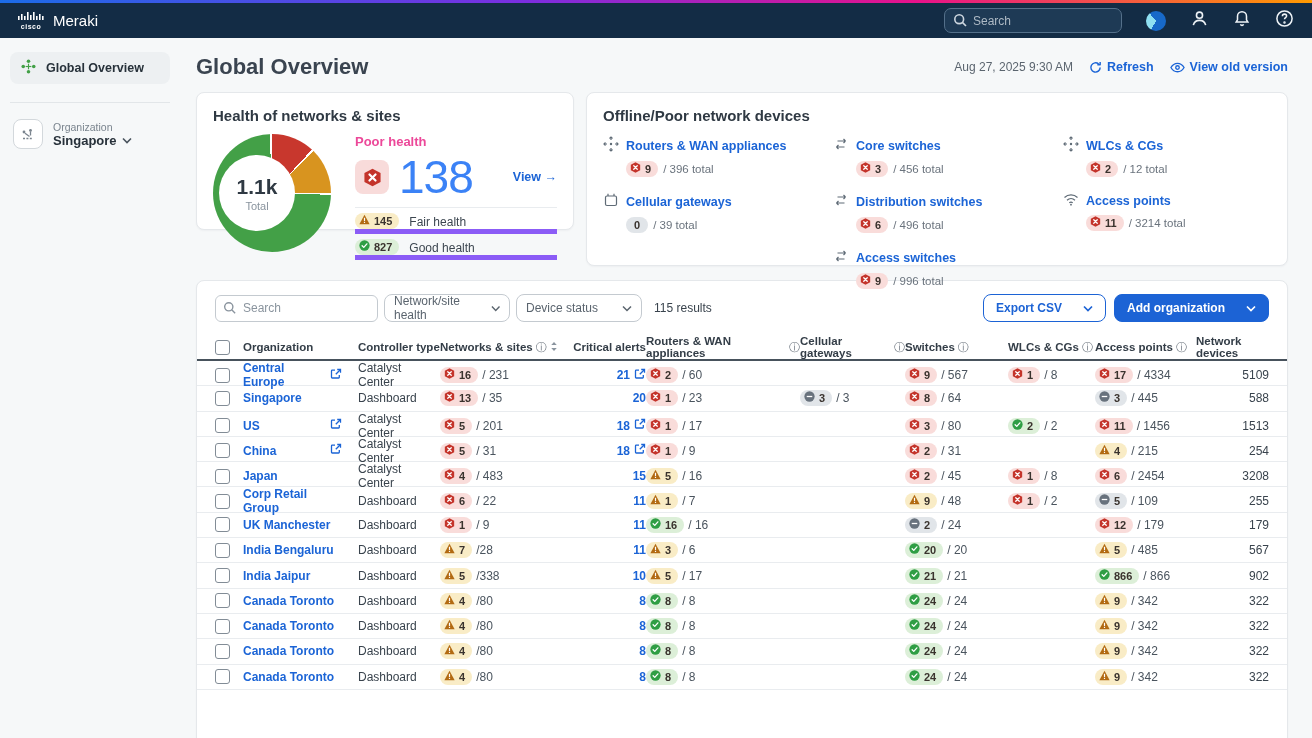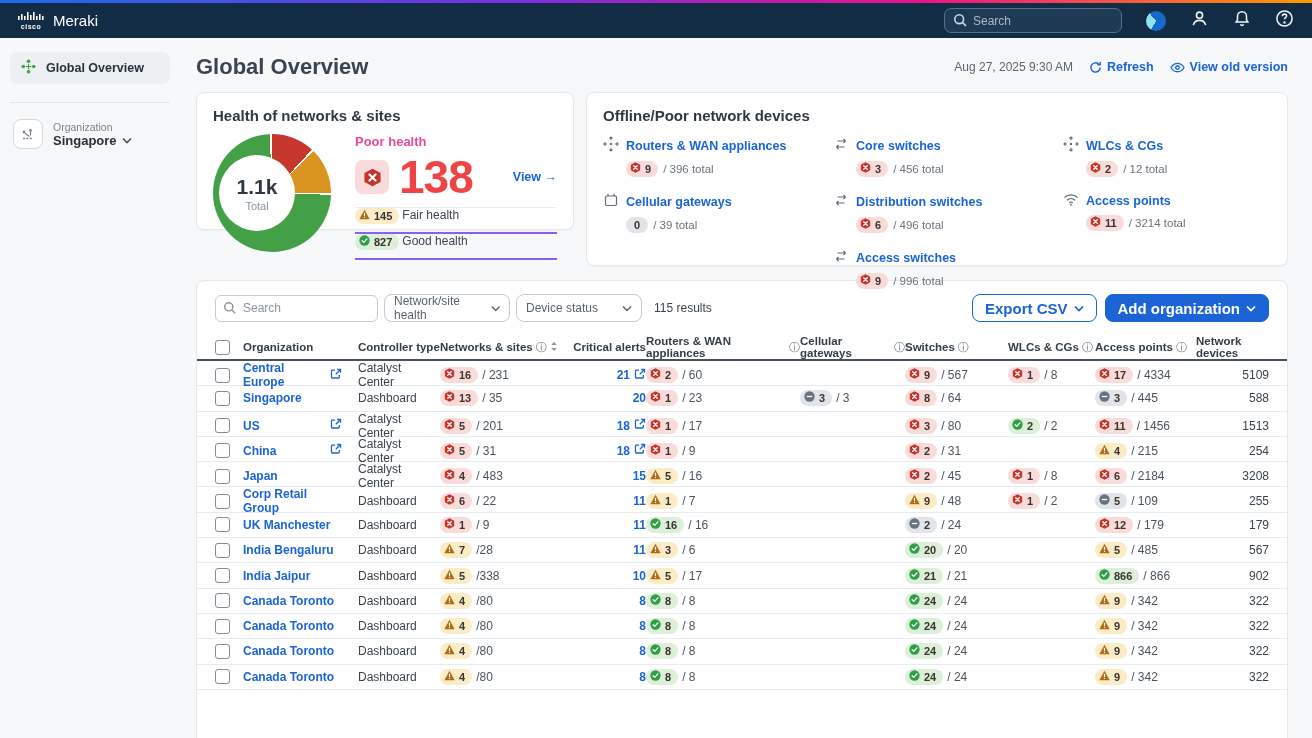--- a/index.html
+++ b/index.html
@@ -48,23 +48,23 @@
   .healthbody { display:flex; gap:24px; margin-top:10px; }
   .donutwrap { position:relative; width:118px; height:118px; }
   .donut { width:118px; height:118px; border-radius:50%; }
   .donuthole { position:absolute; left:6px; top:21px; width:76px; height:76px; background:#fff; border-radius:50%; display:flex; flex-direction:column; align-items:center; justify-content:center; }
   .donuthole .tot { font-size:21px; font-weight:bold; color:#2f3943; }
   .donuthole .totlbl { font-size:11px; color:#8a949e; margin-top:1px; }
   .healthright { flex:1; }
   .poorlbl { font-size:13px; font-weight:bold; color:#ec4899; }
   .poorrow { display:flex; align-items:center; gap:10px; padding:5px 0 7px 0; border-bottom:1px solid #e9ecef; }
   .poorbadge { width:34px; height:34px; background:#f8dbda; border-radius:8px; display:flex; align-items:center; justify-content:center; }
-  .poornum { font-size:46px; font-weight:bold; color:#ef4444; line-height:1; letter-spacing:-1px; }
+  .poornum { font-size:46px; font-weight:normal; color:#3b82f6; line-height:1; letter-spacing:-1px; }
   .viewlink { margin-left:auto; align-self:flex-end; margin-bottom:16px; }
-  .hlistrow { display:flex; align-items:flex-start; gap:3px; height:26px; border-bottom:2px solid #8b5cf6; }
+  .hlistrow { display:flex; align-items:flex-end; gap:10px; height:26px; border-bottom:5px solid #8b5cf6; }
   .hlistrow .txt { font-size:12px; color:#3c4650; }
 
   
   .pill { display:inline-flex; align-items:center; gap:4px; padding:1px 7px 1px 4px; border-radius:9px; font-size:11px; font-weight:bold; color:#3a332e; line-height:14px; white-space:nowrap; }
   .p-red { background:#f9dcda; }
   .p-amber { background:#f9ecc6; }
   .p-green { background:#dcefd8; }
   .p-gray { background:#e1e5e9; }
   .p-plain { padding:1px 8px; }
 
@@ -85,21 +85,21 @@
   
   .tablecard { margin-top:14px; height:600px; overflow:hidden; }
   .toolbar { display:flex; align-items:center; padding:13px 18px; }
   .tsearch { position:relative; width:163px; height:27px; }
   .tsearch input { width:100%; height:100%; border:1px solid #c4cad0; border-radius:6px; padding-left:27px; font-size:12px; color:#39434d; outline:none; font-family:inherit; background:#fff; }
   .tsearch input::placeholder { color:#8a949e; }
   .tsearch .mag { position:absolute; left:8px; top:6px; }
   .filterbtn { margin-left:6px; width:126px; height:28px; border:1px solid #c4cad0; border-radius:8px; background:#fff; display:flex; align-items:center; justify-content:space-between; padding:0 9px; font-size:12px; color:#5a646e; cursor:pointer; }
   .results { margin-left:12px; font-size:12px; color:#39434d; }
   .toolright { margin-left:auto; display:flex; gap:8px; }
-  .btn { height:28px; border-radius:8px; font-size:15px; font-weight:bold; display:flex; align-items:center; gap:6px; padding:0 12px; cursor:pointer; font-family:inherit;text-align:center; }
+  .btn { height:28px; border-radius:8px; font-size:12px; font-weight:bold; display:flex; align-items:center; gap:21px; padding:0 12px; cursor:pointer; font-family:inherit;text-align:center; }
   .btn.outline { background:#fff; border:1.5px solid #1c63d5; color:#1c63d5; }
   .btn.solid { background:#1c63d5; border:1.5px solid #1c63d5; color:#fff; }
 
   .tgrid { display:grid; grid-template-columns:28px 115px 82px 118px 88px 154px 105px 103px 87px 101px 1fr; align-items:center; padding:0 18px; }
   .thead { height:26px; border-bottom:2px solid #47525c; }
   .th { font-size:11.5px; font-weight:bold; color:#333d47; display:flex; align-items:center; gap:3px; }
   .th.right, .td.right { justify-content:flex-end; }
   .trow { height:25.3px; border-bottom:1px solid #e9ecef; }
   .td { display:flex; align-items:center; font-size:12px; color:#39434d; }
   .orgcell { justify-content:space-between; padding-right:16px;gap:13px; }
@@ -851,21 +851,21 @@
               <span class="cbtot">/ 8</span>
             </span>
             <span class="td">
               <span class="pill p-red">
                 <span><svg width="11" height="11" viewBox="0 0 12 12">
                     <polygon points="6,0.4 11.1,3.1 11.1,8.9 6,11.6 0.9,8.9 0.9,3.1" fill="#c4342b"></polygon>
                     <path d="M4.1 4.1l3.8 3.8M7.9 4.1l-3.8 3.8" stroke="#fff" stroke-width="1.4" stroke-linecap="round"></path>
                   </svg></span>
                 <span>6</span>
               </span>
-              <span class="cbtot">/ 2184</span>
+              <span class="cbtot">/ 2454</span>
             </span>
             <span class="td right">3208</span>
           </div>
           <div class="tgrid trow">
             <span class="td">
               <span class="checkbox"></span>
             </span>
             <span class="td orgcell">
               <span class="orglink">Corp Retail Group</span>
             </span>

